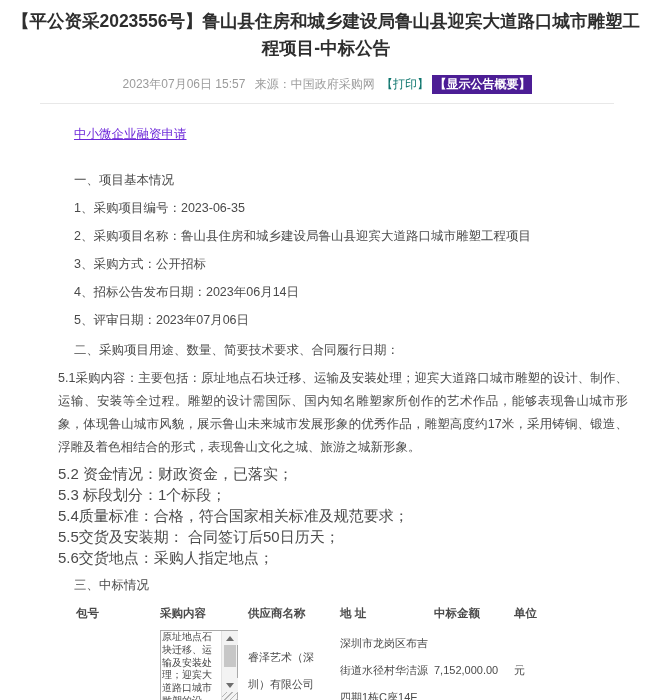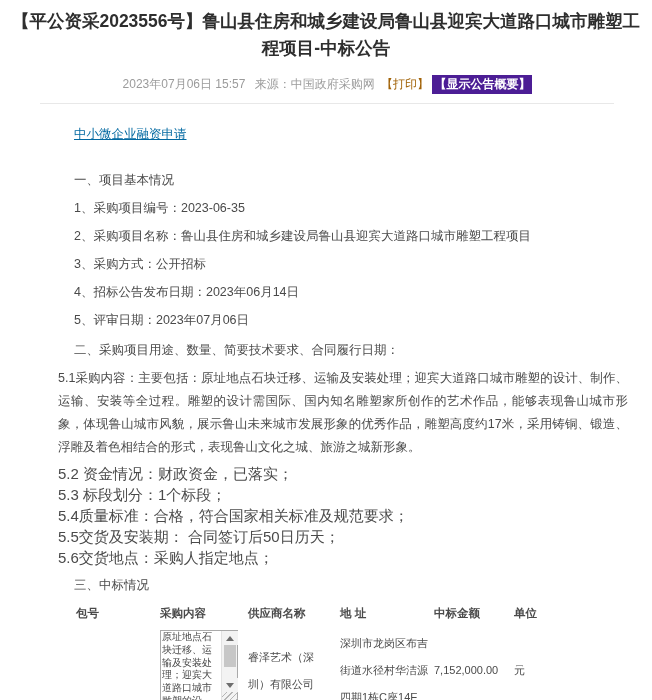--- a/index.html
+++ b/index.html
@@ -4,26 +4,26 @@
 <style>
   * { margin:0; padding:0; box-sizing:border-box; }
   html,body { background:#ffffff; }
   body { font-family:"Liberation Sans","DejaVu Sans",sans-serif; }
   .page { position:relative; width:652px; height:700px; overflow:hidden; background:#fff; color:#4d4d4d; }
 
   .title { margin:8px 4px 0; text-align:center; font-size:17.5px; line-height:27px; font-weight:bold; color:#2e2e2e; }
 
   .meta { margin-top:13px; text-align:center; font-size:12px; color:#9b9b9b; }
   .meta span { margin:0 3px; }
-  .meta .print { color:#a16207; cursor:pointer; text-decoration:none;margin-top:20px; }
+  .meta .print { color:#0f766e; cursor:pointer; text-decoration:none;margin-top:20px; }
   .meta .badge { display:inline-block; background:#4c1d95; color:#ffffff; font-weight:bold; padding:1px 2px; cursor:pointer; text-decoration:none; }
 
   .divider { margin:9px 38px 0 40px; border:none; border-top:1px solid #e8e8e8; height:0; }
 
-  .sme-link { display:inline-block; margin:22px 0 0 74px; font-size:12.5px; color:#0369a1; text-decoration:underline; cursor:pointer; }
+  .sme-link { display:inline-block; margin:22px 0 0 74px; font-size:12.5px; color:#6d28d9; text-decoration:underline; cursor:pointer; }
 
   .sec { margin:31px 0 0 74px; font-size:12.5px; line-height:13px; color:#4a4a4a; }
   .sec2 { margin-top:17px; }
   .sec3 { margin-top:15px; }
   .item { margin:15px 0 0 74px; font-size:12.5px; line-height:13px; color:#4a4a4a; }
   .para { margin:10px 24px 0 58px; font-size:12.5px; line-height:23px; text-align:justify; color:#4a4a4a; }
   .detail { margin:8px 0 0 58px; font-size:15px; line-height:13px; color:#4a4a4a; }
 
   .award-table { display:table; table-layout:fixed; margin:14px 0 0 76px; border-collapse:separate; border-spacing:0; font-size:11px; color:#4a4a4a; }
   .tr { display:table-row; }

